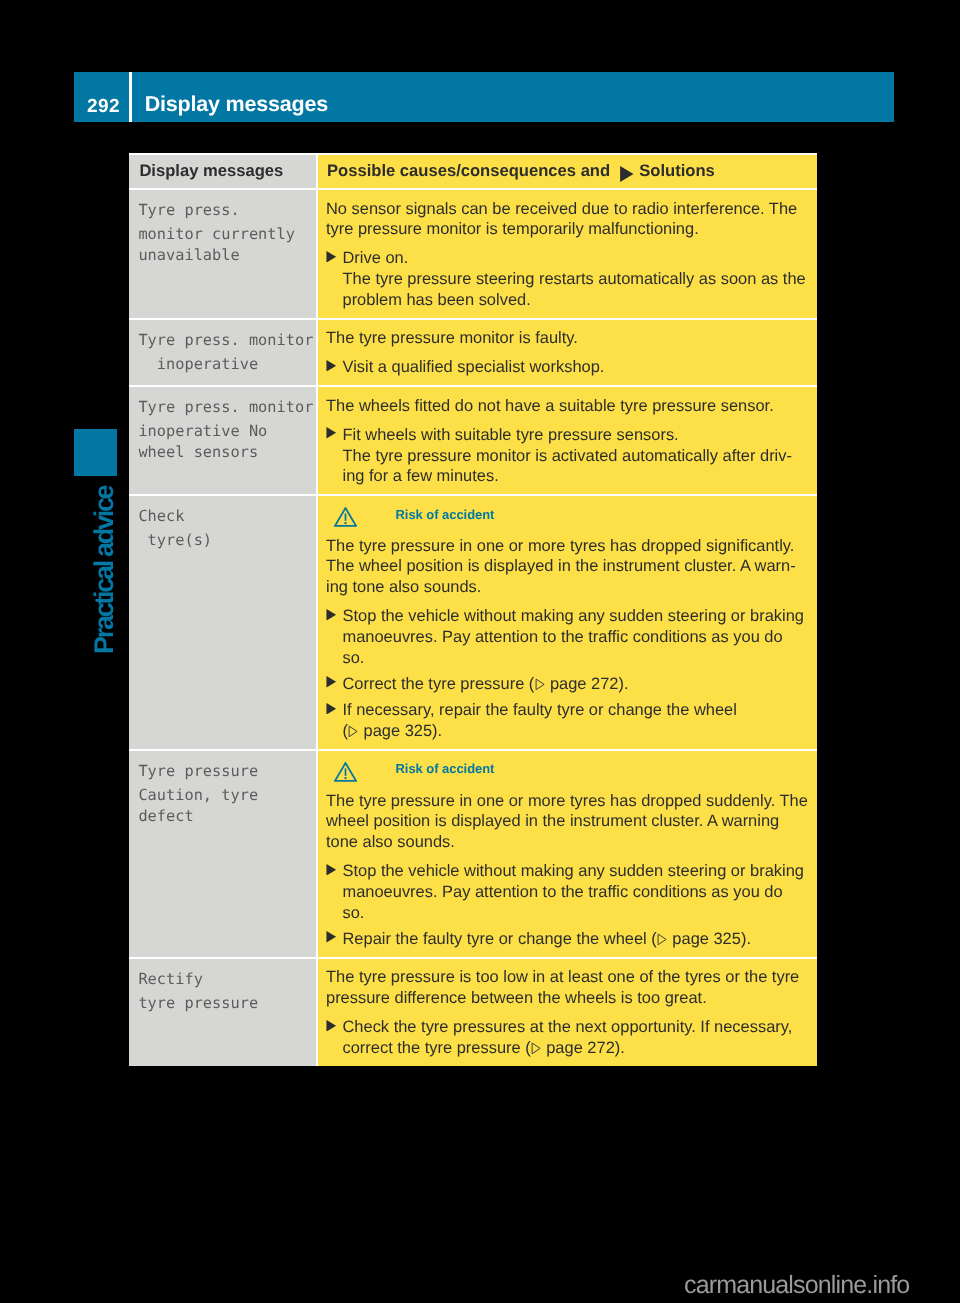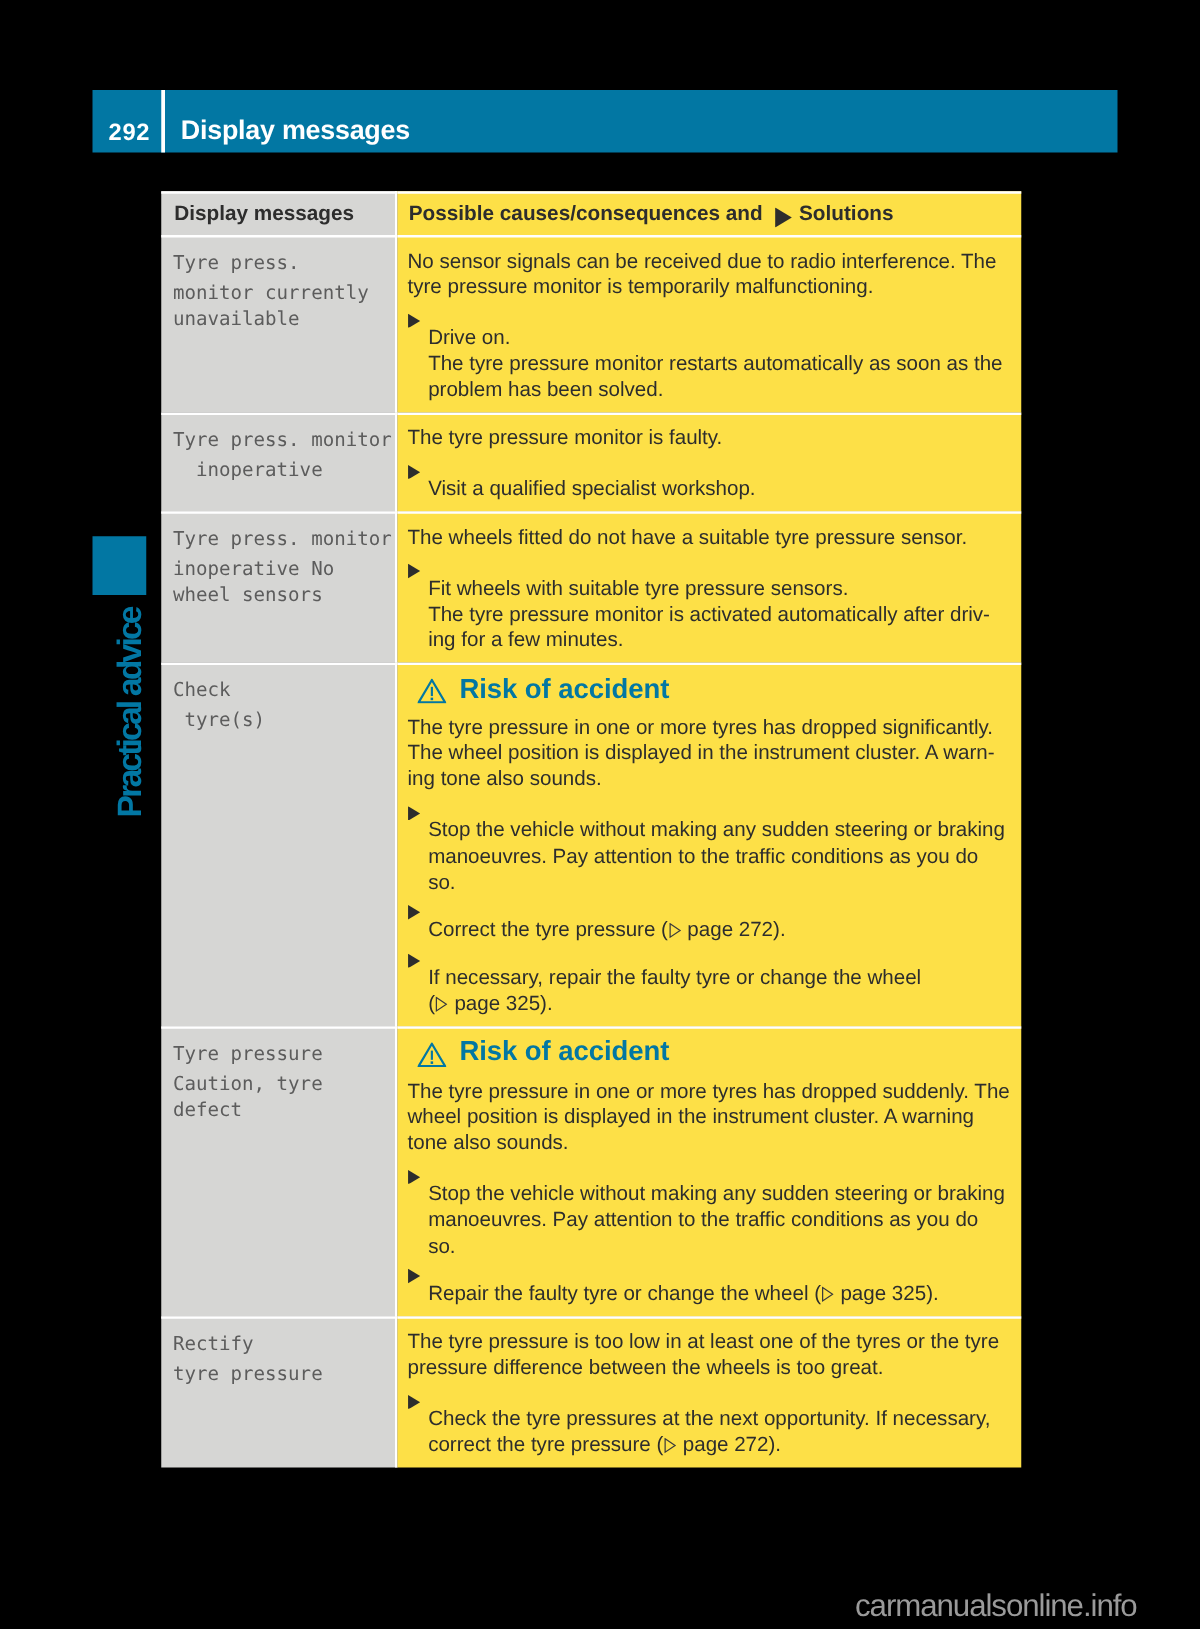--- a/index.html
+++ b/index.html
@@ -74,25 +74,25 @@
 .para{margin:0;}
 .blk-w{margin-bottom:10.4px;}
 .blk-p{margin-bottom:8.4px;}
 .blk-s{margin-bottom:5.6px;}
 .blk-last{margin-bottom:0;}
 .step{display:flex;}
 .step .bullet{
   flex:0 0 16.5px;width:16.5px;height:20.72px;position:relative;
 }
 .step .bullet svg{position:absolute;left:-1.3px;top:2.4px;}
-.step .stext{flex:1 1 auto;margin-top:12px;}
+.step .stext{flex:1 1 auto;}
 .warn{display:flex;align-items:flex-start;}
 .warn .wicon{flex:0 0 auto;width:41.5px;height:20.72px;display:block;position:relative;}
 .warn .wicon svg{position:absolute;left:8.1px;top:2.6px;width:23px;height:20px;}
-.warn .wtext{color:#0277a3;font-size:22px;font-weight:bold;line-height:20.72px;letter-spacing:-0.05px;}
+.warn .wtext{color:#0277a3;font-size:13px;font-weight:bold;line-height:20.72px;letter-spacing:-0.05px;margin-left:28px;}
 .pgtri{display:inline-block;width:10.2px;height:12.8px;line-height:0;position:relative;top:1.9px;margin:0 0.6px 0 0.2px;}
 </style>
 </head>
 <body>
 <div class="page">
 
   <div class="header">
     <div class="pagenum">292</div>
     <div class="hdivider"></div>
     <div class="htitle">Display messages</div>
@@ -130,21 +130,21 @@
             </div>
             <div class="step blk-last">
               <span class="bullet">
                 <svg viewBox="0 0 10 12" width="12.6" height="11.6">
                   <path d="M0 0 L10 6 L0 12 Z" fill="#2d2d2d"></path>
                 </svg>
               </span>
               <span class="stext">
                 <div class="tl"><span>Drive on.</span></div>
                 <div class="substep">
-                  <div class="tl"><span>The tyre pressure monitor restarts automatically as soon as the</span></div>
+                  <div class="tl"><span>The tyre pressure steering restarts automatically as soon as the</span></div>
                   <div class="tl"><span>problem has been solved.</span></div>
                 </div>
               </span>
             </div>
           </div>
         </div>
       </div>
       <div class="trow">
         <div class="c1">
           <div class="msg"><div class="ml first">Tyre press. monitor</div><div class="ml">  inoperative</div></div>

